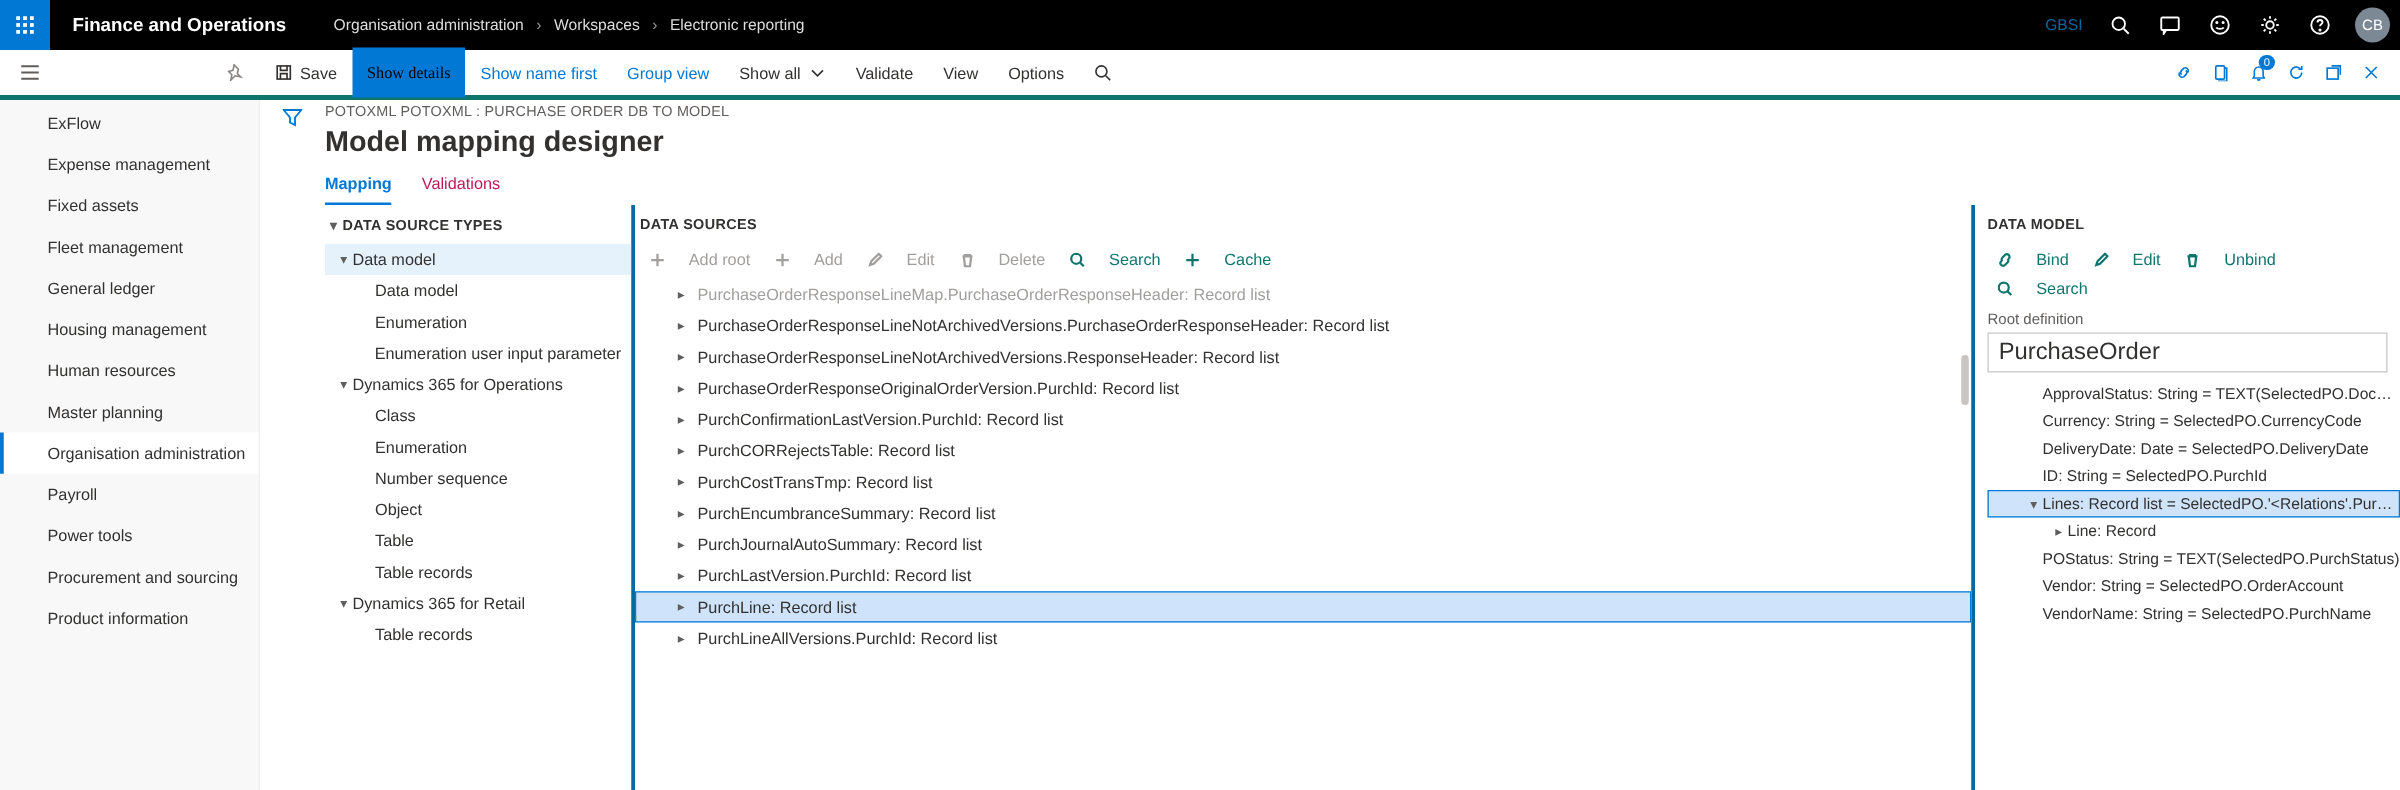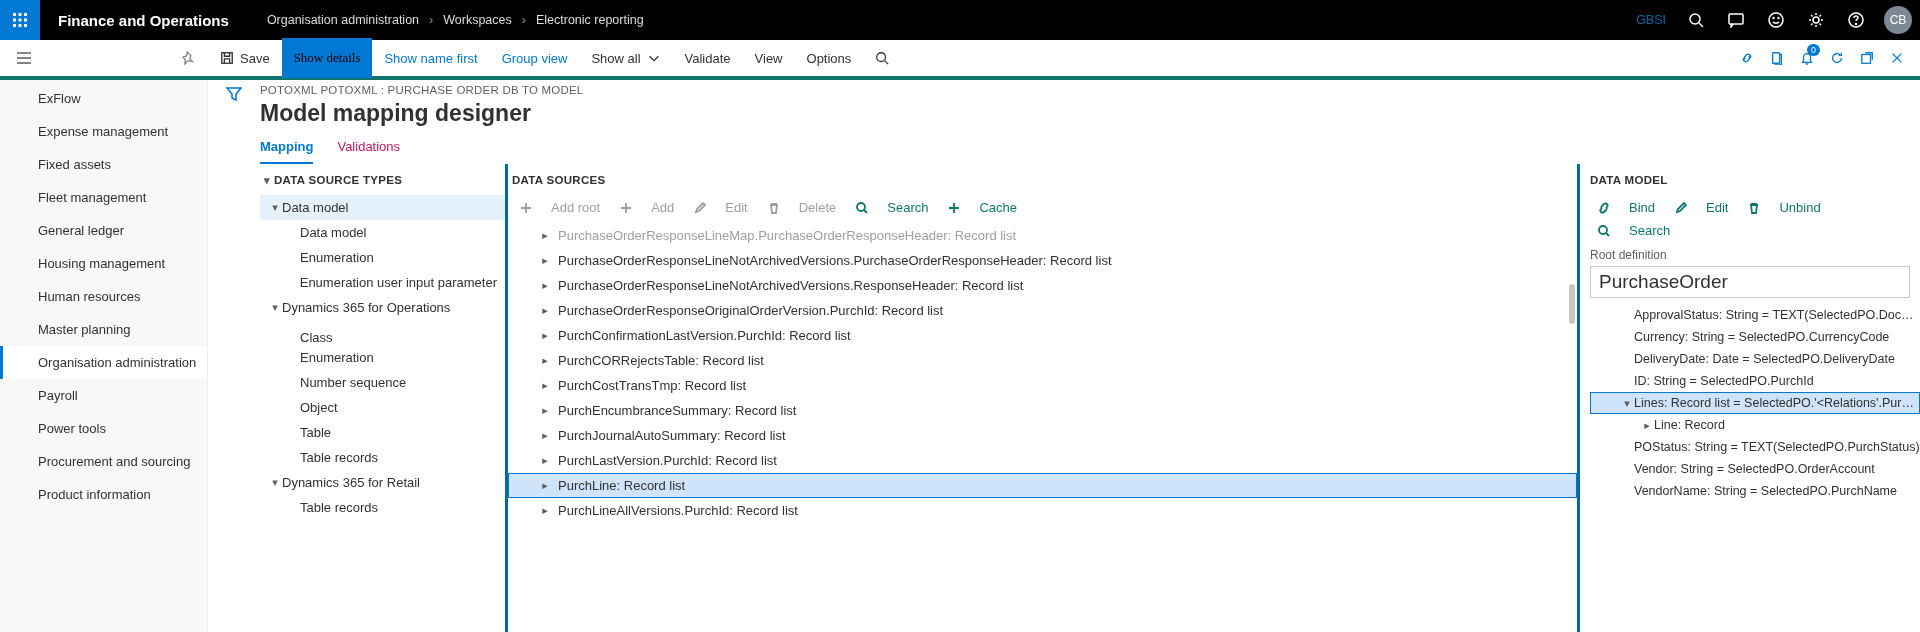--- a/index.html
+++ b/index.html
@@ -289,21 +289,21 @@
               <span>Enumeration</span>
             </div>
             <div class="tree-row" style="padding-left: 26px;">
               <span class="expander"></span>
               <span>Enumeration user input parameter</span>
             </div>
             <div class="tree-row" style="padding-left: 8px;">
               <span class="expander">▾</span>
               <span>Dynamics 365 for Operations</span>
             </div>
-            <div class="tree-row" style="padding-left: 26px; align-items: flex-end;">
+            <div class="tree-row" style="padding-left: 26px;">
               <span class="expander"></span>
               <span>Class</span>
             </div>
             <div class="tree-row" style="padding-left: 26px;">
               <span class="expander"></span>
               <span>Enumeration</span>
             </div>
             <div class="tree-row" style="padding-left: 26px;">
               <span class="expander"></span>
               <span>Number sequence</span>

